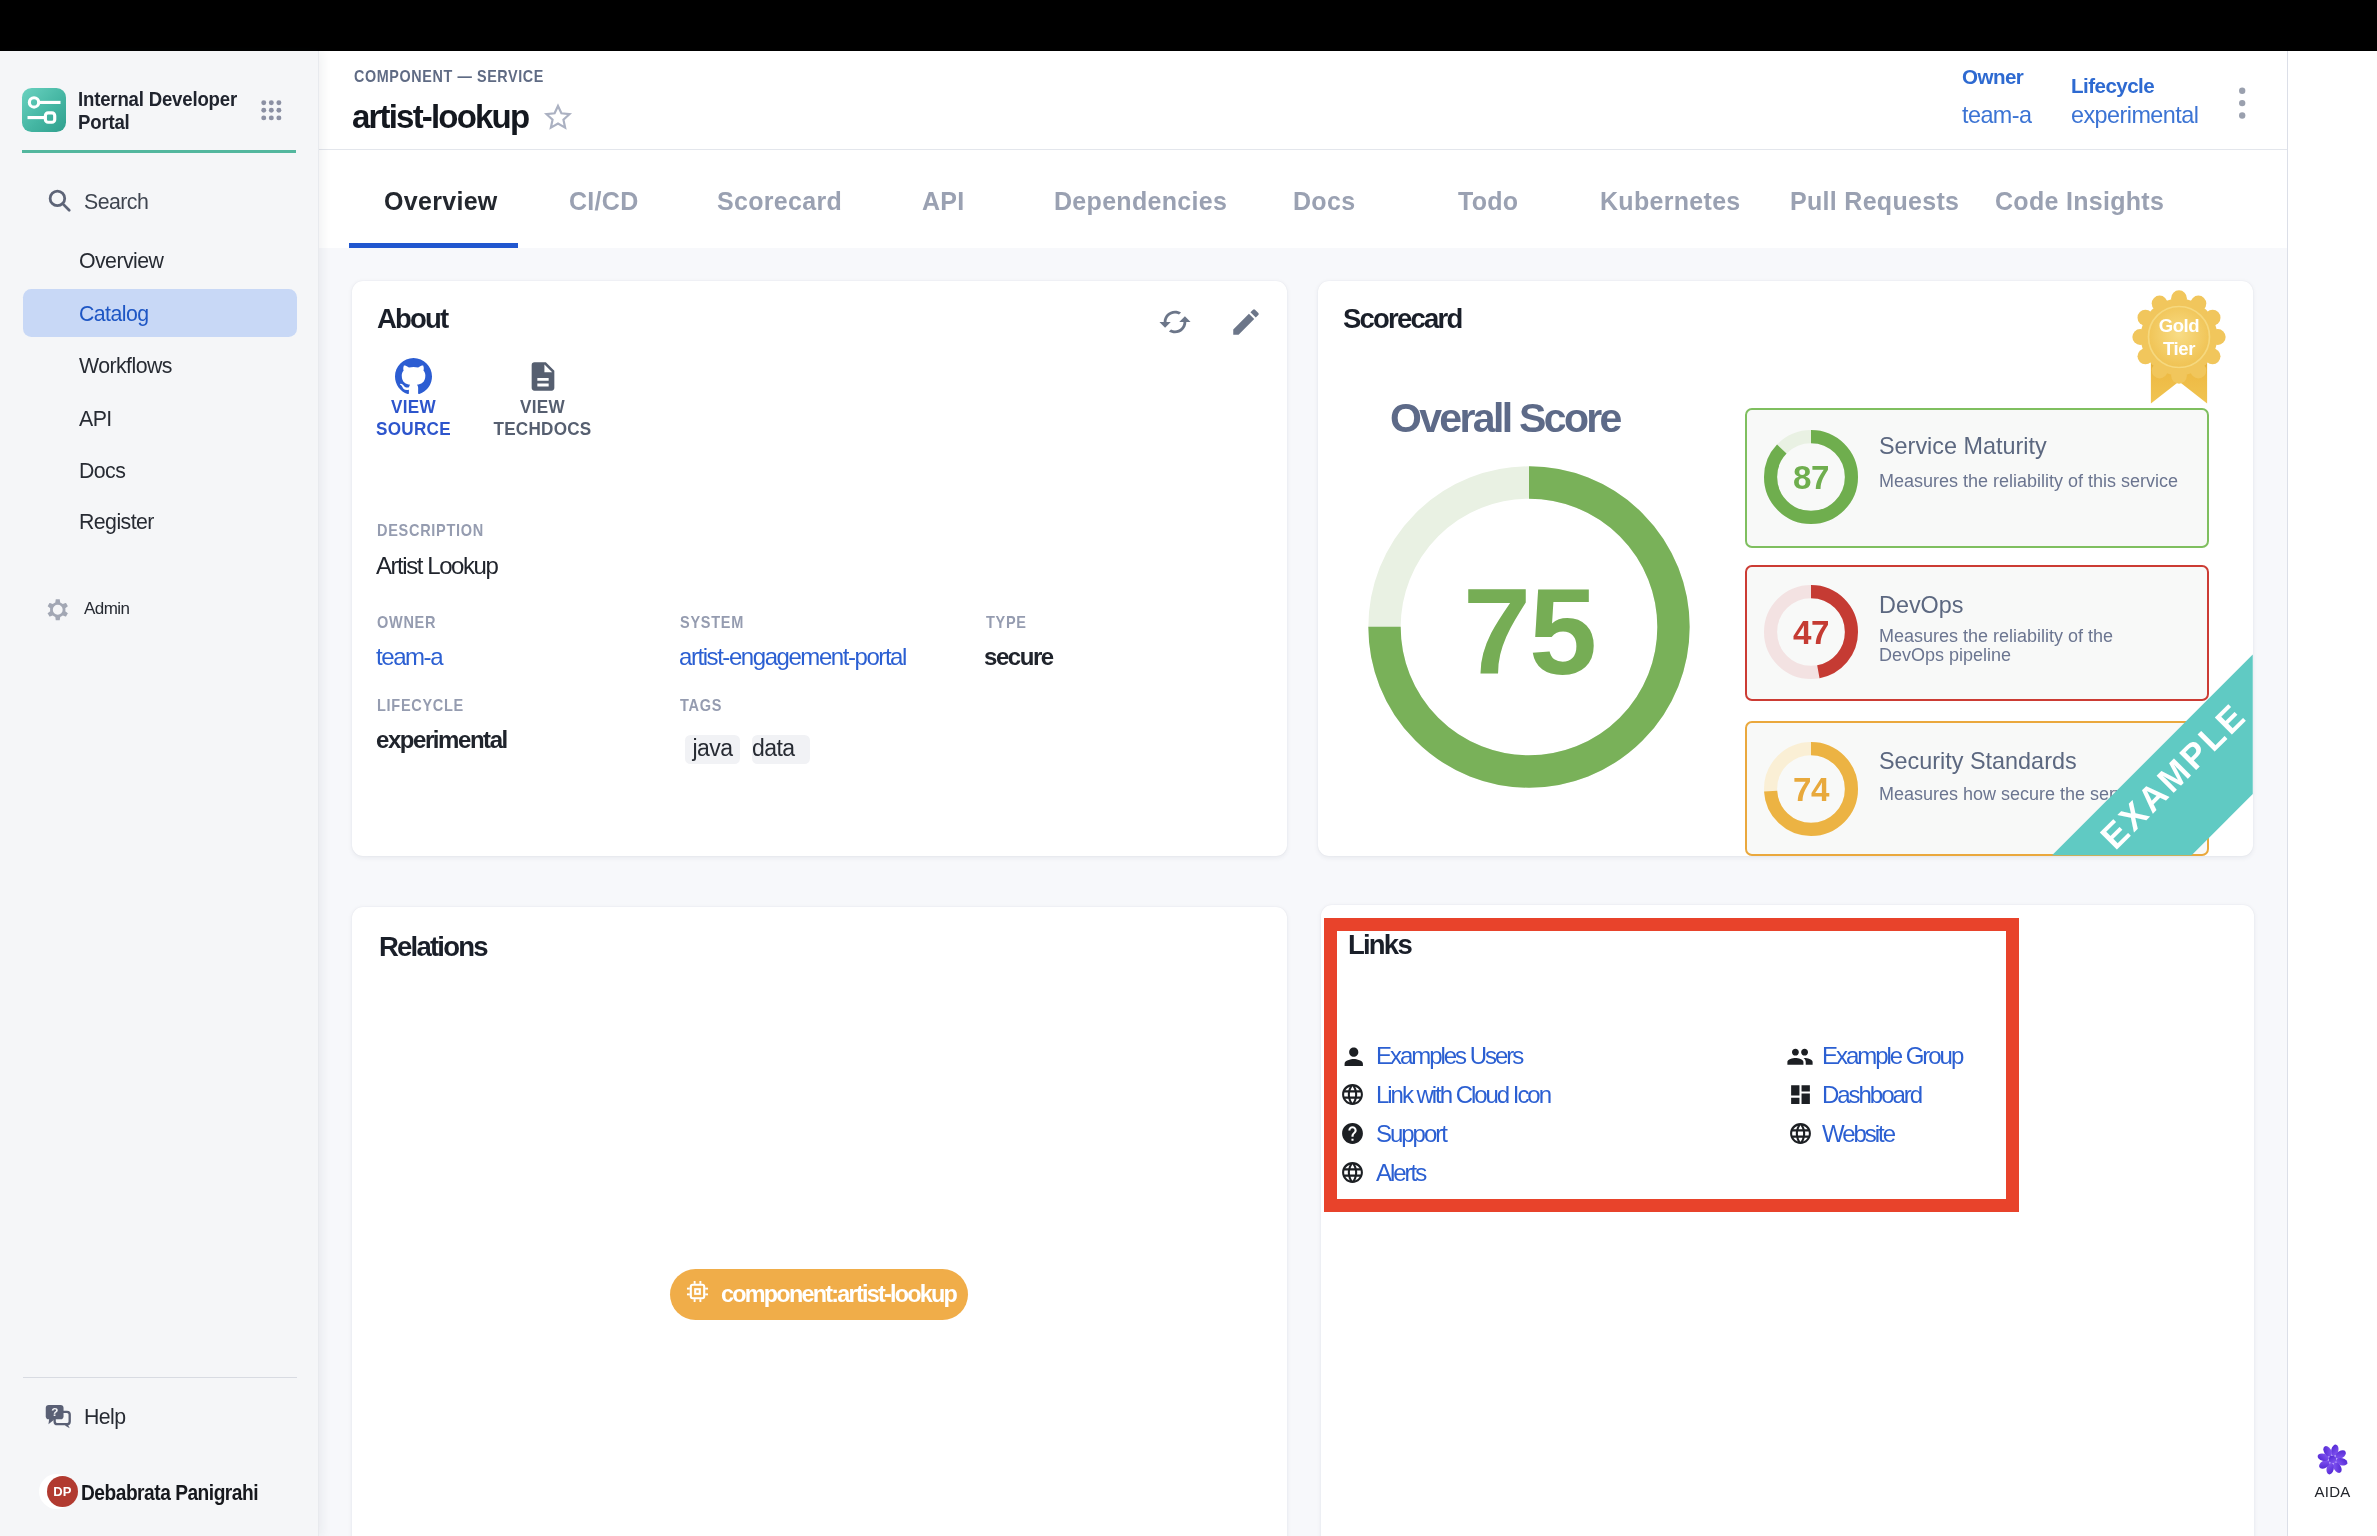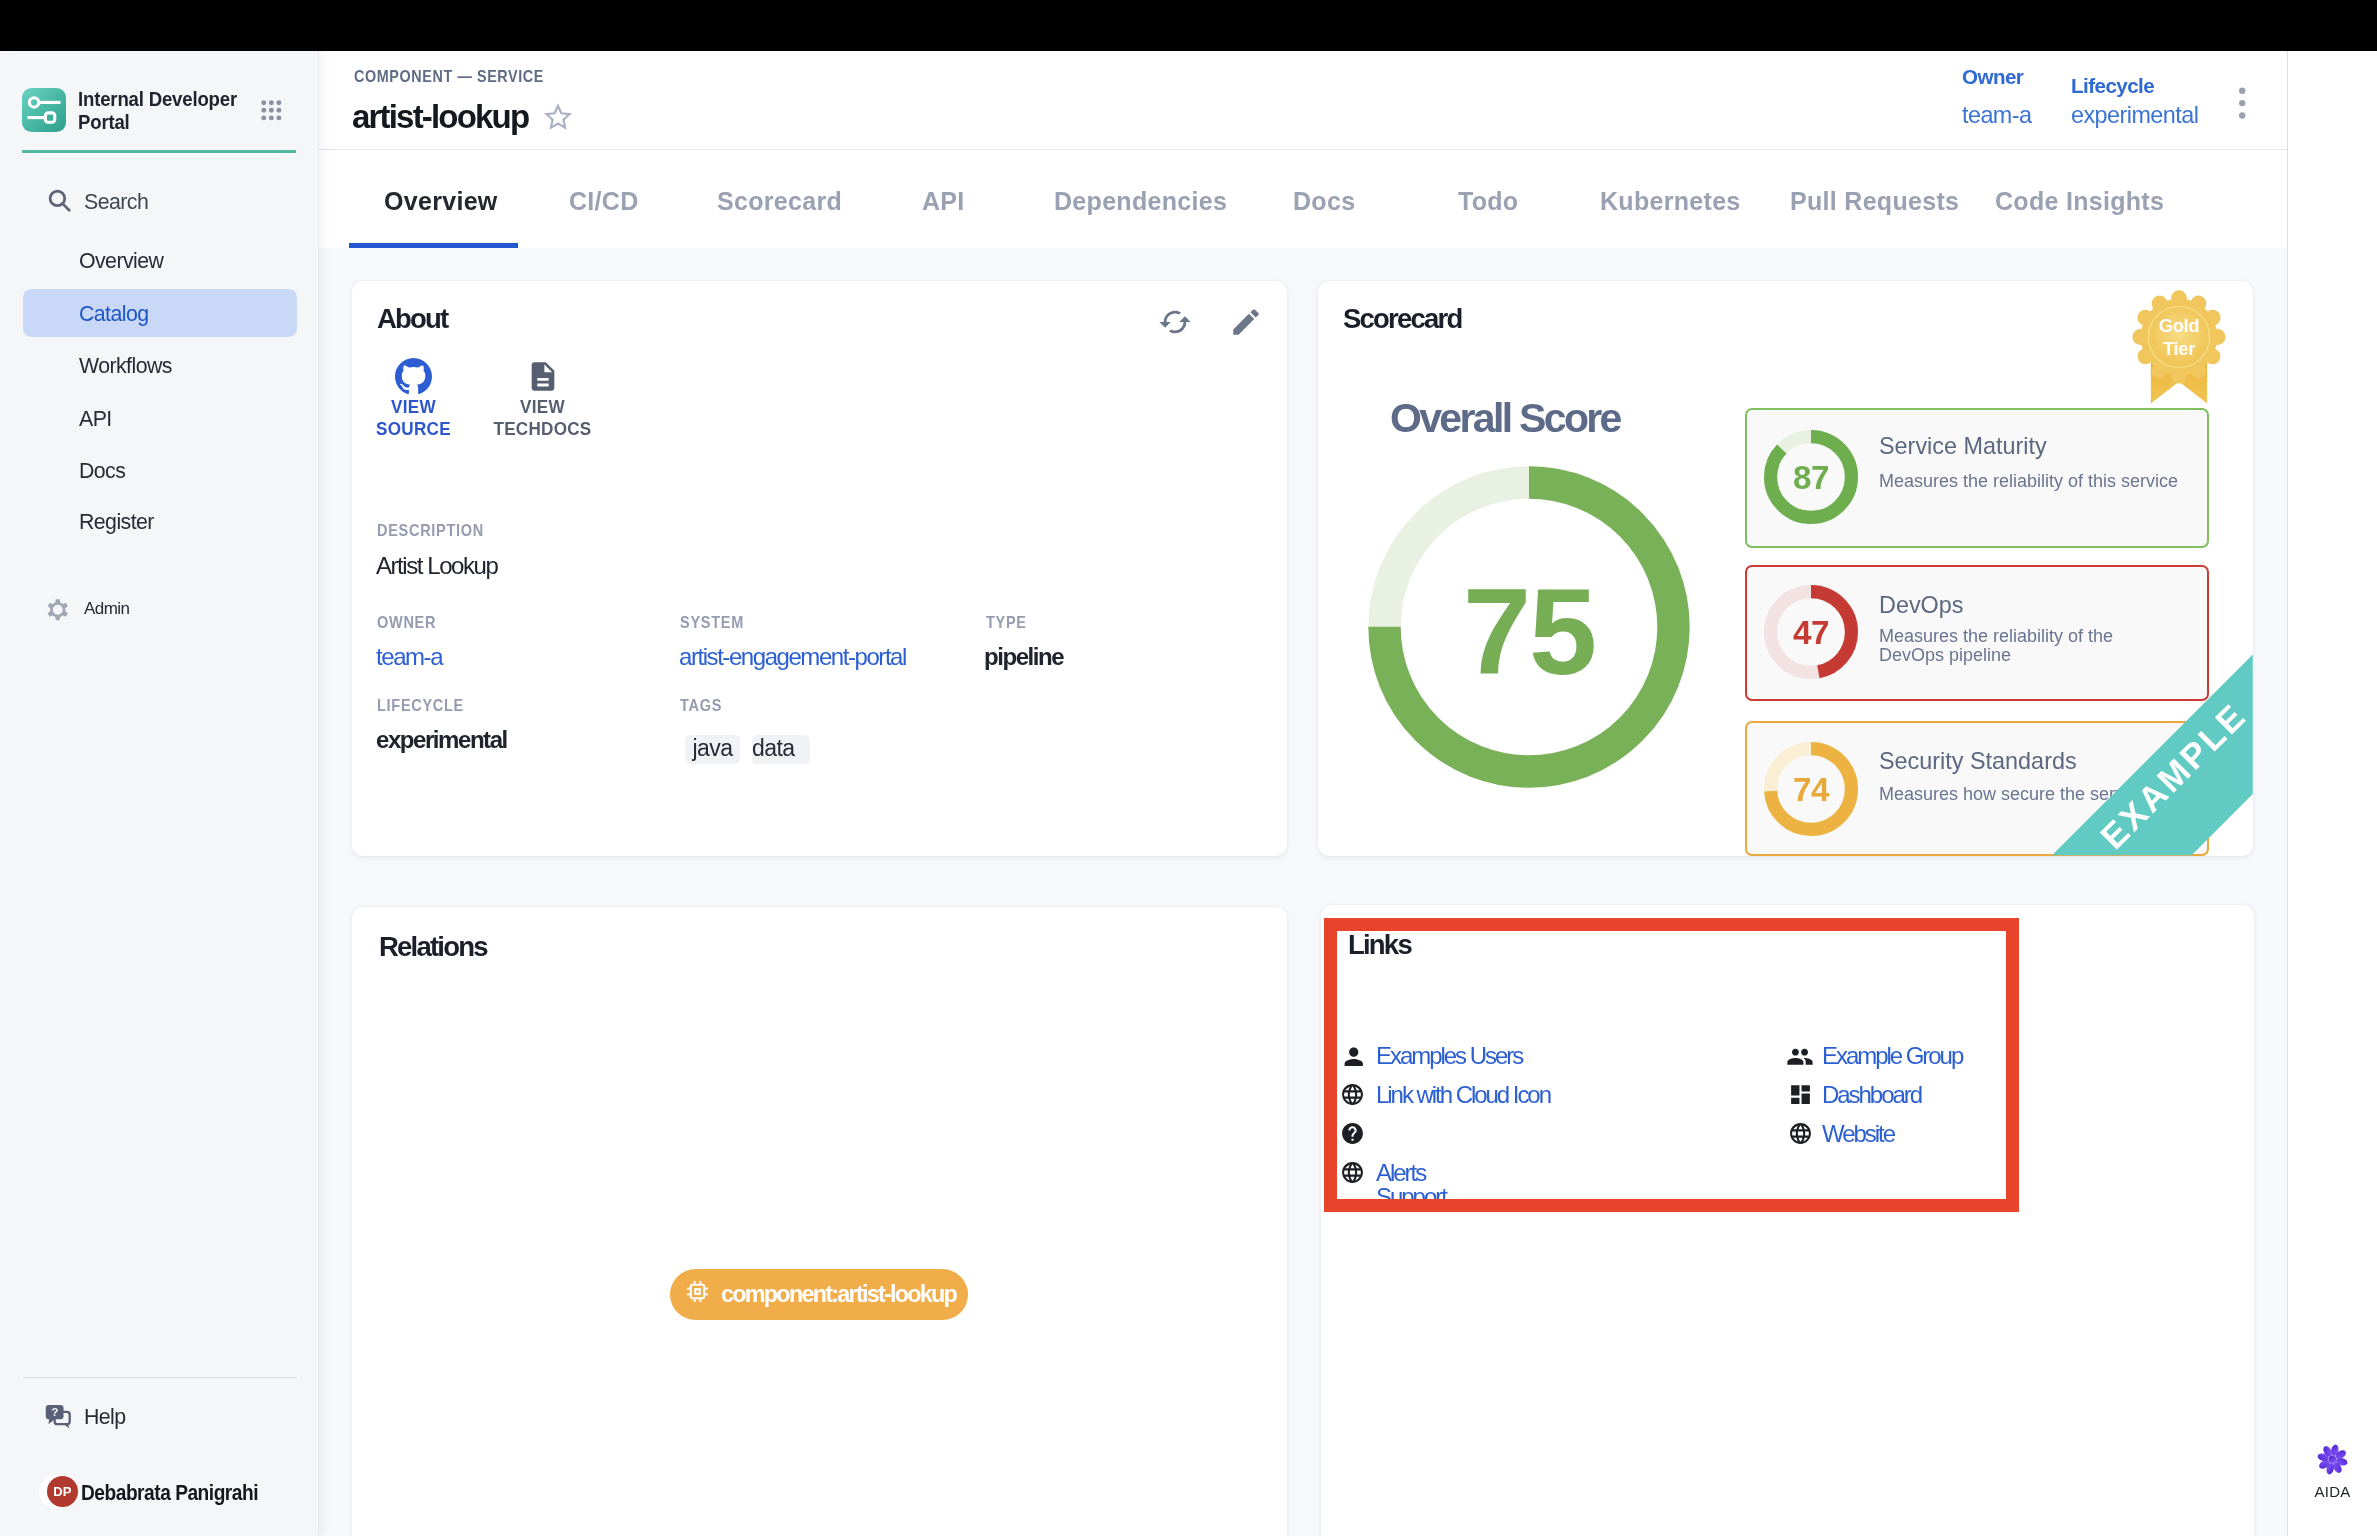--- a/index.html
+++ b/index.html
@@ -123,21 +123,21 @@
   <path fill="#565f70" d="M14 2H6a2 2 0 0 0-2 2v16a2 2 0 0 0 2 2h12a2 2 0 0 0 2-2V8l-6-6zm-1 7V3.5L18.5 9H13zm-5 4h8v2H8v-2zm0 4h8v2H8v-2z"></path>
 </svg>
 <div class="abs" style="left:453px;top:396px;width:179px;text-align:center;font-size:19px;font-weight:700;color:#565f70;letter-spacing:0.3px;line-height:22px;transform:scaleX(.9)">VIEW<br>TECHDOCS</div>
 <div class="label" style="left:377px;top:521px">DESCRIPTION</div>
 <div class="abs" style="left:376px;top:552px;font-size:24px;color:#20242c;letter-spacing:-.06em">Artist Lookup</div>
 <div class="label" style="left:377px;top:613px">OWNER</div>
 <div class="abs blue" style="left:376px;top:643px;font-size:24px;letter-spacing:-.06em">team-a</div>
 <div class="label" style="left:680px;top:613px">SYSTEM</div>
 <div class="abs blue" style="left:679px;top:643px;font-size:24px;letter-spacing:-.06em">artist-engagement-portal</div>
 <div class="label" style="left:986px;top:613px">TYPE</div>
-<div class="abs" style="left:984px;top:643px;font-size:24px;font-weight:700;color:#20242c;letter-spacing:-.06em">pipeline</div>
+<div class="abs" style="left:984px;top:643px;font-size:24px;font-weight:700;color:#20242c;letter-spacing:-.06em">secure</div>
 <div class="label" style="left:377px;top:696px">LIFECYCLE</div>
 <div class="abs" style="left:376px;top:726px;font-size:24px;font-weight:700;color:#20242c;letter-spacing:-.06em">experimental</div>
 <div class="label" style="left:680px;top:696px">TAGS</div>
 <div class="abs" style="left:685px;top:735px;width:55px;height:29px;border-radius:5.5px;background:#f1f2f5;font-size:23px;color:#272b33;text-align:center;line-height:27.5px">java</div>
 <div class="abs" style="left:752px;top:735px;width:58px;height:29px;border-radius:5.5px;background:#f1f2f5;font-size:23px;color:#272b33;line-height:27.5px">data</div>
 
 <div class="card" style="left:1318px;top:281px;width:935px;height:575px"></div>
 <div class="cardtitle" style="left:1343px;top:303px">Scorecard</div>
 
 <svg class="abs" style="left:2130px;top:289px" width="98" height="120" viewBox="0 0 142 175">
@@ -250,21 +250,21 @@
   <path fill="#1c1f23" d="M12 12c2.21 0 4-1.79 4-4s-1.79-4-4-4-4 1.79-4 4 1.79 4 4 4zm0 2c-2.67 0-8 1.34-8 4v2h16v-2c0-2.66-5.33-4-8-4z"></path>
 </svg>
 <div class="abs blue" style="left:1376px;top:1042px;font-size:24px;letter-spacing:-.085em">Examples Users</div>
 <svg class="abs" style="left:1340px;top:1082px" width="25" height="25" viewBox="0 0 24 24">
   <path fill="#1c1f23" d="M12 2C6.48 2 2 6.48 2 12s4.48 10 10 10 10-4.48 10-10S17.52 2 12 2zm6.93 6h-2.95a15.65 15.65 0 0 0-1.38-3.56A8.03 8.03 0 0 1 18.93 8zM12 4.04c.83 1.2 1.48 2.53 1.91 3.96h-3.82c.43-1.43 1.08-2.76 1.91-3.96zM4.26 14C4.1 13.36 4 12.69 4 12s.1-1.36.26-2h3.38c-.08.66-.14 1.32-.14 2s.06 1.34.14 2H4.26zm.82 2h2.95c.32 1.25.78 2.45 1.38 3.56A7.99 7.99 0 0 1 5.08 16zm2.95-8H5.08a7.99 7.99 0 0 1 4.33-3.56A15.65 15.65 0 0 0 8.03 8zM12 19.96c-.83-1.2-1.48-2.53-1.91-3.96h3.82c-.43 1.43-1.08 2.76-1.91 3.96zM14.34 14H9.66c-.09-.66-.16-1.32-.16-2s.07-1.35.16-2h4.68c.09.65.16 1.32.16 2s-.07 1.34-.16 2zm.25 5.56c.6-1.11 1.06-2.31 1.38-3.56h2.95a8.03 8.03 0 0 1-4.33 3.56zM16.36 14c.08-.66.14-1.32.14-2s-.06-1.34-.14-2h3.38c.16.64.26 1.31.26 2s-.1 1.36-.26 2h-3.38z"></path>
 </svg>
 <div class="abs blue" style="left:1376px;top:1081px;font-size:24px;letter-spacing:-.085em">Link with Cloud Icon</div>
 <svg class="abs" style="left:1340px;top:1121px" width="25" height="25" viewBox="0 0 24 24">
   <path fill="#1c1f23" d="M12 2C6.48 2 2 6.48 2 12s4.48 10 10 10 10-4.48 10-10S17.52 2 12 2zm1 17h-2v-2h2v2zm2.07-7.75l-.9.92C13.45 12.9 13 13.5 13 15h-2v-.5c0-1.1.45-2.1 1.17-2.83l1.24-1.26c.37-.36.59-.86.59-1.41 0-1.1-.9-2-2-2s-2 .9-2 2H8c0-2.21 1.79-4 4-4s4 1.79 4 4c0 .88-.36 1.68-.93 2.25z"></path>
 </svg>
-<div class="abs blue" style="left:1376px;top:1183px;font-size:24px;letter-spacing:-.085em">Support</div>
+<div class="abs blue" style="left:1376px;top:1120px;font-size:24px;letter-spacing:-.085em">Support</div>
 <svg class="abs" style="left:1340px;top:1160px" width="25" height="25" viewBox="0 0 24 24">
   <path fill="#1c1f23" d="M12 2C6.48 2 2 6.48 2 12s4.48 10 10 10 10-4.48 10-10S17.52 2 12 2zm6.93 6h-2.95a15.65 15.65 0 0 0-1.38-3.56A8.03 8.03 0 0 1 18.93 8zM12 4.04c.83 1.2 1.48 2.53 1.91 3.96h-3.82c.43-1.43 1.08-2.76 1.91-3.96zM4.26 14C4.1 13.36 4 12.69 4 12s.1-1.36.26-2h3.38c-.08.66-.14 1.32-.14 2s.06 1.34.14 2H4.26zm.82 2h2.95c.32 1.25.78 2.45 1.38 3.56A7.99 7.99 0 0 1 5.08 16zm2.95-8H5.08a7.99 7.99 0 0 1 4.33-3.56A15.65 15.65 0 0 0 8.03 8zM12 19.96c-.83-1.2-1.48-2.53-1.91-3.96h3.82c-.43 1.43-1.08 2.76-1.91 3.96zM14.34 14H9.66c-.09-.66-.16-1.32-.16-2s.07-1.35.16-2h4.68c.09.65.16 1.32.16 2s-.07 1.34-.16 2zm.25 5.56c.6-1.11 1.06-2.31 1.38-3.56h2.95a8.03 8.03 0 0 1-4.33 3.56zM16.36 14c.08-.66.14-1.32.14-2s-.06-1.34-.14-2h3.38c.16.64.26 1.31.26 2s-.1 1.36-.26 2h-3.38z"></path>
 </svg>
 <div class="abs blue" style="left:1376px;top:1159px;font-size:24px;letter-spacing:-.085em">Alerts</div>
 
 <svg class="abs" style="left:1785px;top:1043px" width="30" height="27.5" viewBox="0 0 24 24">
   <path fill="#1c1f23" d="M16 11c1.66 0 2.99-1.34 2.99-3S17.66 5 16 5c-1.66 0-3 1.34-3 3s1.34 3 3 3zm-8 0c1.66 0 2.99-1.34 2.99-3S9.66 5 8 5C6.34 5 5 6.34 5 8s1.34 3 3 3zm0 2c-2.33 0-7 1.17-7 3.5V19h14v-2.5c0-2.33-4.67-3.5-7-3.5zm8 0c-.29 0-.62.02-.97.05 1.16.84 1.97 1.97 1.97 3.45V19h6v-2.5c0-2.33-4.67-3.5-7-3.5z"></path>
 </svg>
 <div class="abs blue" style="left:1822px;top:1042px;font-size:24px;letter-spacing:-.085em">Example Group</div>
 <svg class="abs" style="left:1788px;top:1082px" width="25" height="25" viewBox="0 0 24 24">

